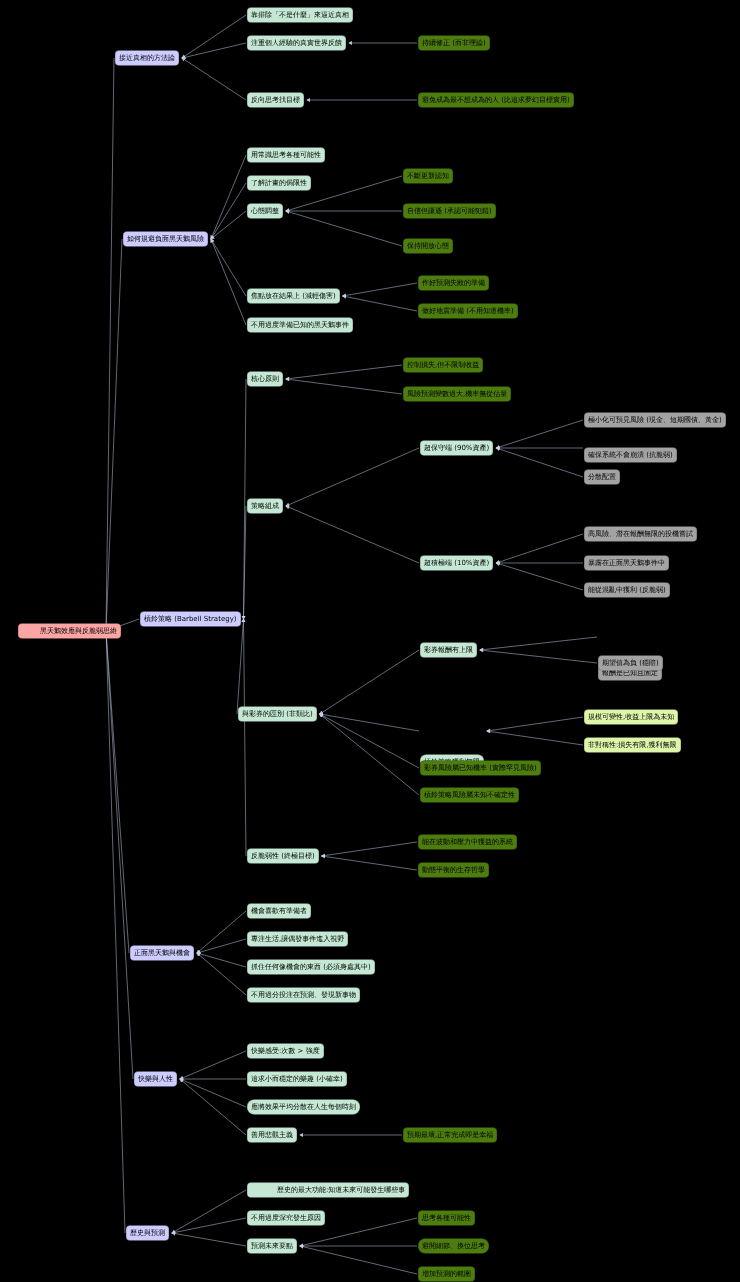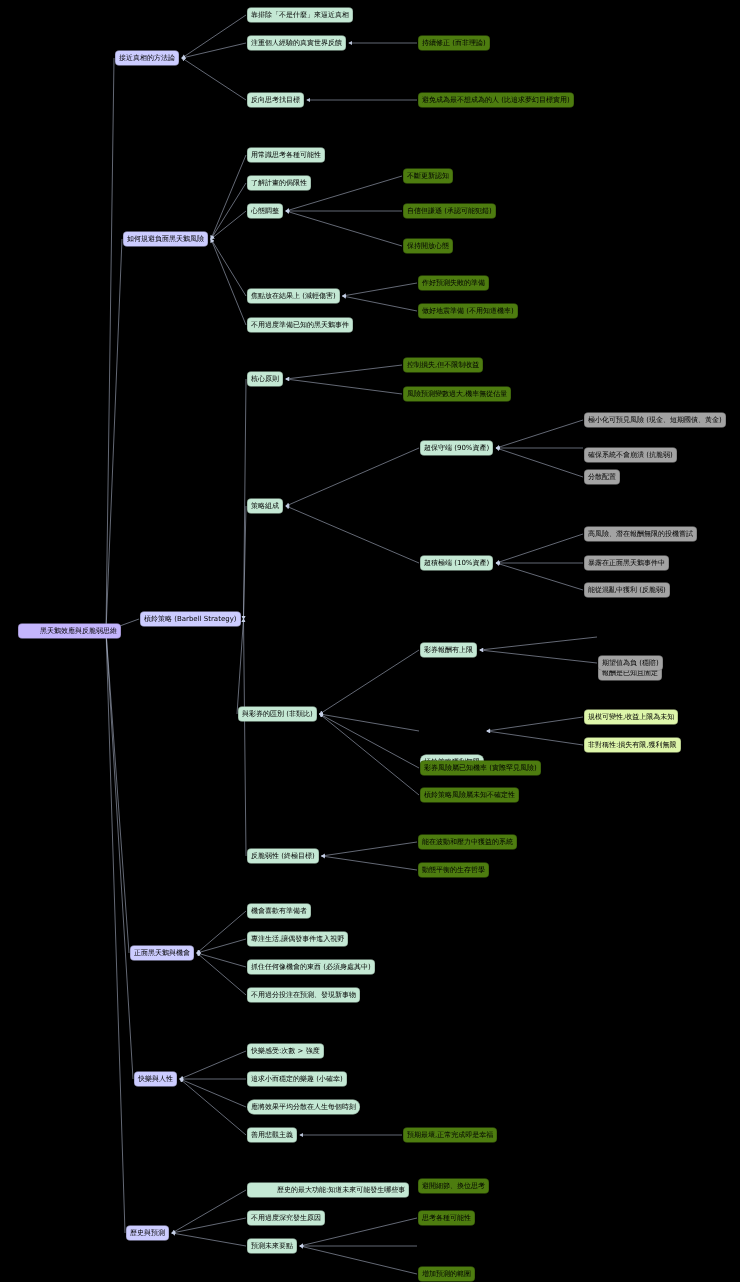--- a/index.html
+++ b/index.html
@@ -8,21 +8,21 @@
     overflow:hidden;font-family:"DejaVu Sans",sans-serif;
   }
   #edges{position:absolute;left:0;top:0;width:740px;height:1282px;}
   #edges line{stroke:rgba(198,208,232,0.72);stroke-width:0.7;}
   .node{
     position:absolute;transform:translateY(-50%);
     white-space:nowrap;font-size:7px;line-height:1;
     padding:4px 4px;border-radius:4px;color:#000;
     box-shadow:0 0 0 0.5px rgba(0,0,0,0.35) inset;
   }
-  .root{background:#c4b5fd;padding-left:22px;}
+  .root{background:#fca5a5;padding-left:22px;}
   .l1{background:#ccccff;}
   .l2{background:#c4e8d4;}
   .l3{background:#4d7c0f;}
   .l4{background:#a3a3a3;}
   .l4y{background:#def6aa;}
 </style>
 </head>
 <body>
 
 <div id="mindmap">
@@ -145,15 +145,15 @@
     <div class="node l2" style="left: 247px; top: 995px;">不用過分投注在預測、發現新事物</div>
     <div class="node l2" style="left: 247px; top: 1051px;">快樂感受:次數 &gt; 強度</div>
     <div class="node l2" style="left: 247px; top: 1079px;">追求小而穩定的樂趣 (小確幸)</div>
     <div class="node l2" style="left: 247px; top: 1107px; border-radius: 7px;">應將效果平均分散在人生每個時刻</div>
     <div class="node l2" style="left: 247px; top: 1135px;">善用悲觀主義</div>
     <div class="node l3" style="left: 403px; top: 1135px;">預期最壞,正常完成即是幸福</div>
     <div class="node l2" style="left: 247px; top: 1190px; padding-left: 30px;">歷史的最大功能:知道未來可能發生哪些事</div>
     <div class="node l2" style="left: 247px; top: 1218px;">不用過度深究發生原因</div>
     <div class="node l2" style="left: 247px; top: 1246px;">預測未來要點</div>
     <div class="node l3" style="left: 418px; top: 1218px;">思考各種可能性</div>
-    <div class="node l3" style="left: 418px; top: 1186px;">避開細節、換位思考</div>
+    <div class="node l3" style="left: 418px; top: 1246px; border-radius: 7px;">避開細節、換位思考</div>
     <div class="node l3" style="left: 418px; top: 1274px;">增加預測的範圍</div>
   </div>
 
 </body></html>

